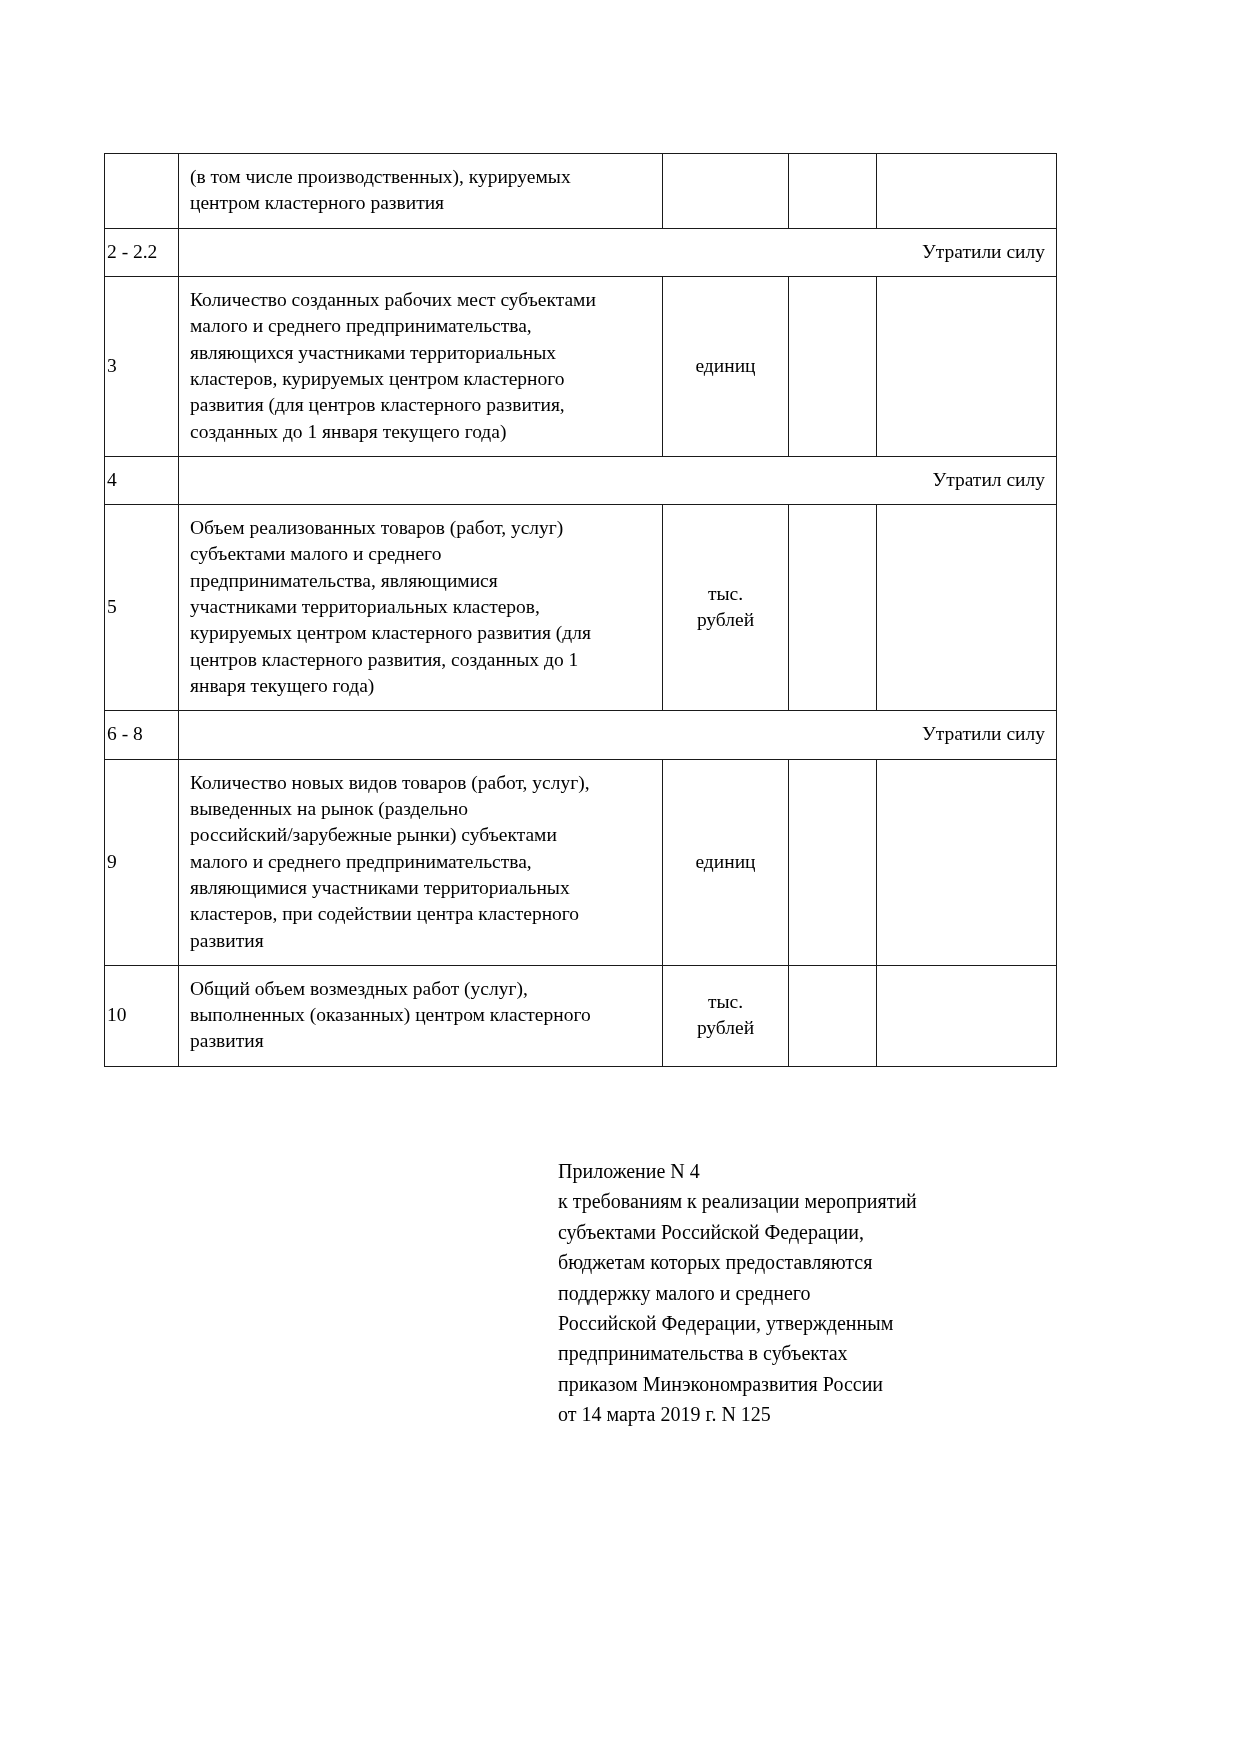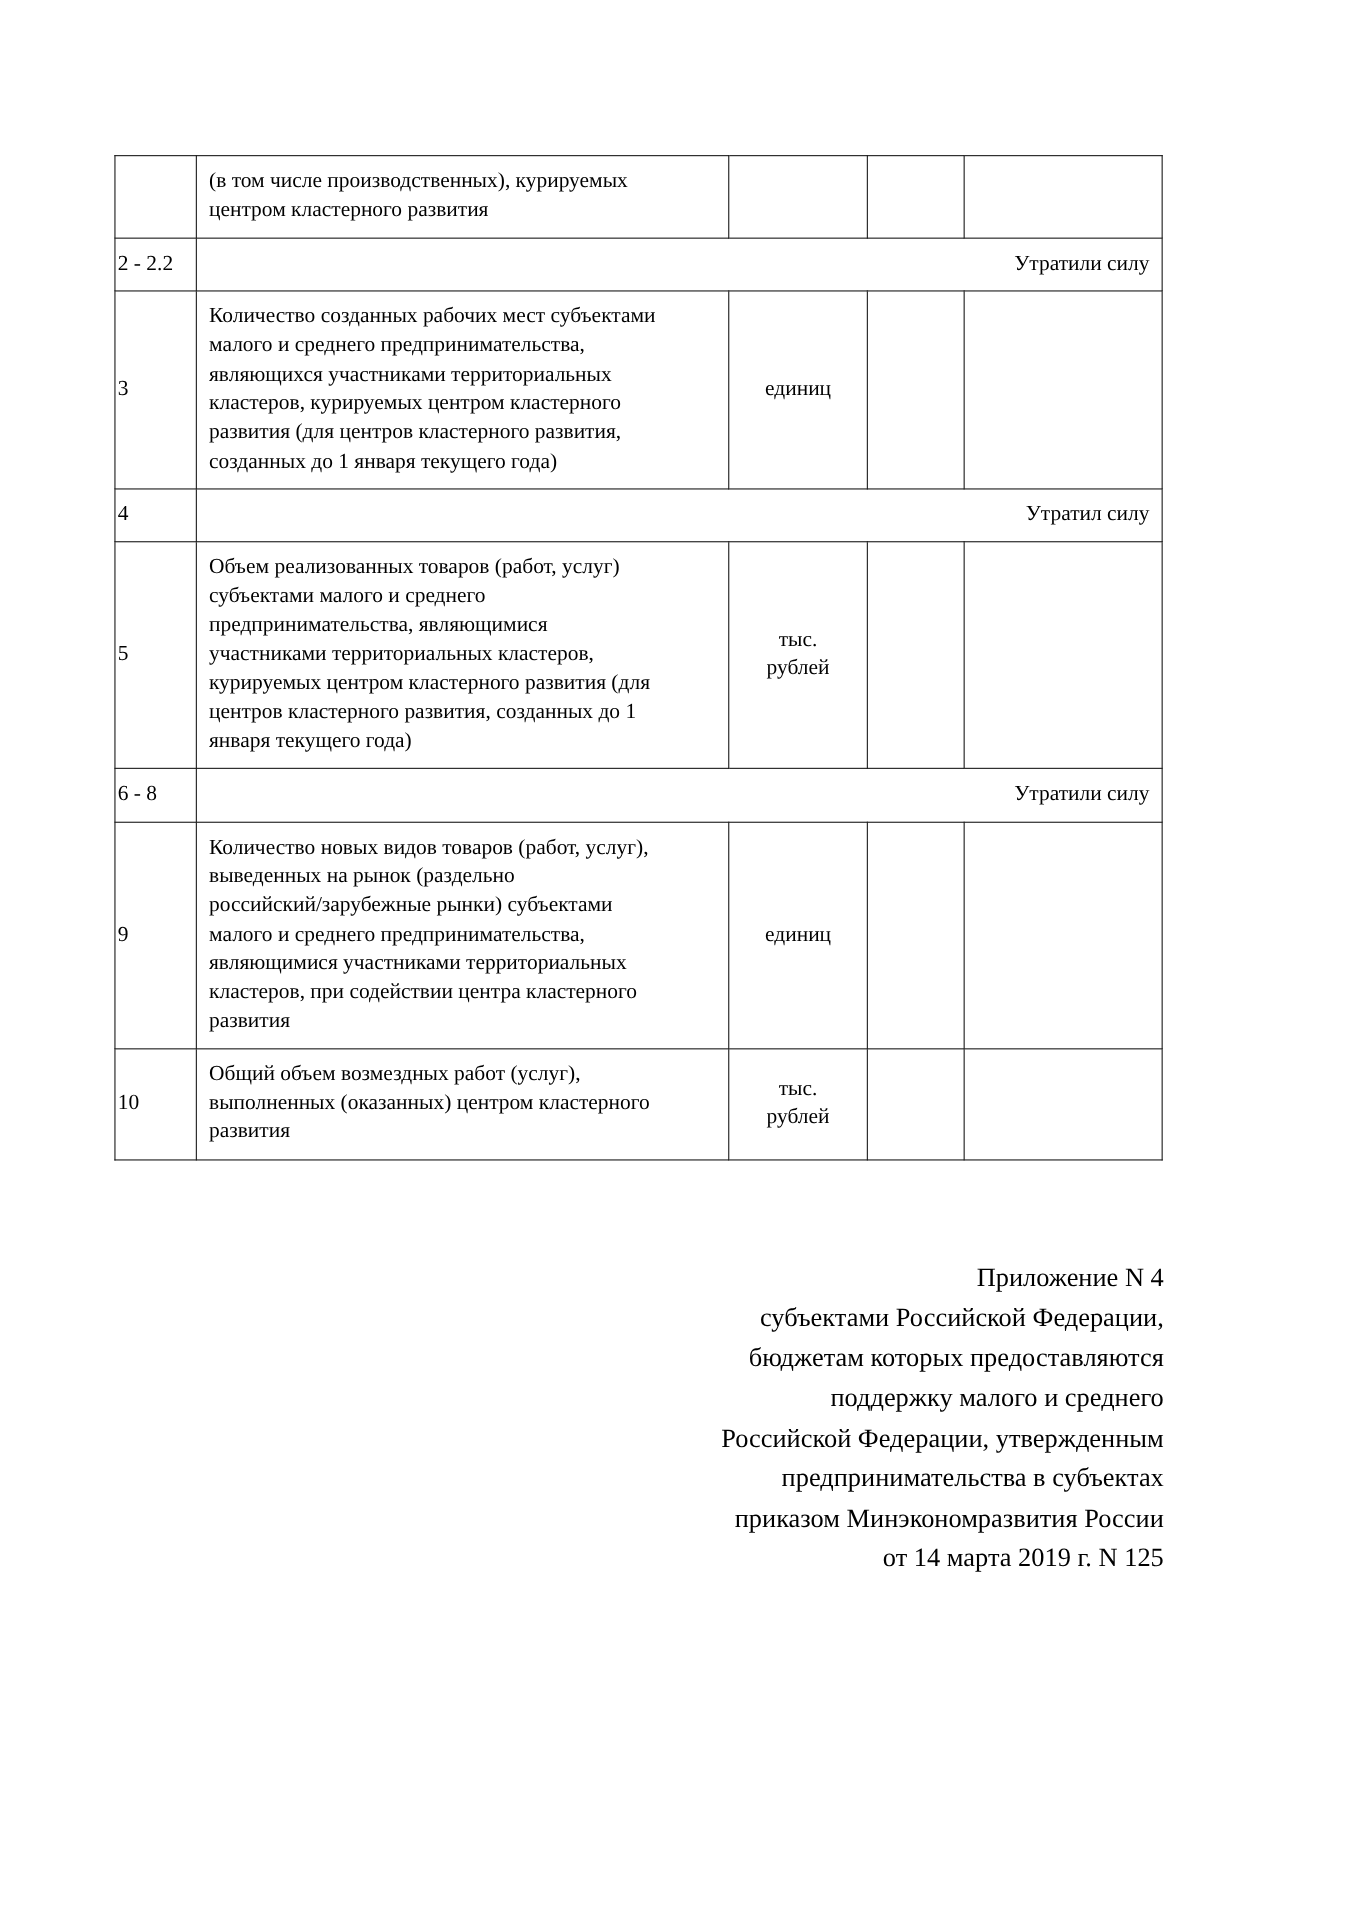--- a/index.html
+++ b/index.html
@@ -10,21 +10,21 @@
   body {
     width: 1240px;
     height: 1754px;
     font-family: "Liberation Serif", "DejaVu Serif", serif;
     color: #000000;
     position: relative;
     overflow: hidden;
   }
   .page {
     position: absolute;
-    left: 0; top: 4px;
+    left: 0; top: 16px;
     width: 1240px;
     height: 1504px;
   }
 
   
   .ind-table {
     position: absolute;
     left: 104px;
     top: 137px;
     width: 952px;
@@ -66,22 +66,22 @@
   }
   .cell-txt { display: block; }
   .cell-txt .ln { display: block; white-space: pre; }
 
   
   .appendix {
     position: absolute;
     right: 182px;
     top: 1140px;
     width: 500px;
-    text-align: right;
-    font-size: 24px;
+    text-align: left;
+    font-size: 20px;
     line-height: 1.52;
   }
   .appendix .ln { display: block; white-space: pre; }
 </style>
 </head>
 <body>
 
 <div class="page">
 
   <table class="ind-table">
@@ -210,20 +210,21 @@
             </span>
           </td>
           <td class="blank"></td>
           <td class="blank"></td>
         </tr>
       </tbody>
   </table>
 
   <div class="appendix">
       <span class="ln">Приложение N 4</span>
+      <span class="ln">к требованиям к реализации мероприятий</span>
       <span class="ln">субъектами Российской Федерации,</span>
       <span class="ln">бюджетам которых предоставляются</span>
       <span class="ln">поддержку малого и среднего</span>
       <span class="ln">Российской Федерации, утвержденным</span>
       <span class="ln">предпринимательства в субъектах</span>
       <span class="ln">приказом Минэкономразвития России</span>
       <span class="ln">от 14 марта 2019 г. N 125</span>
     </div>
 
 </div>

